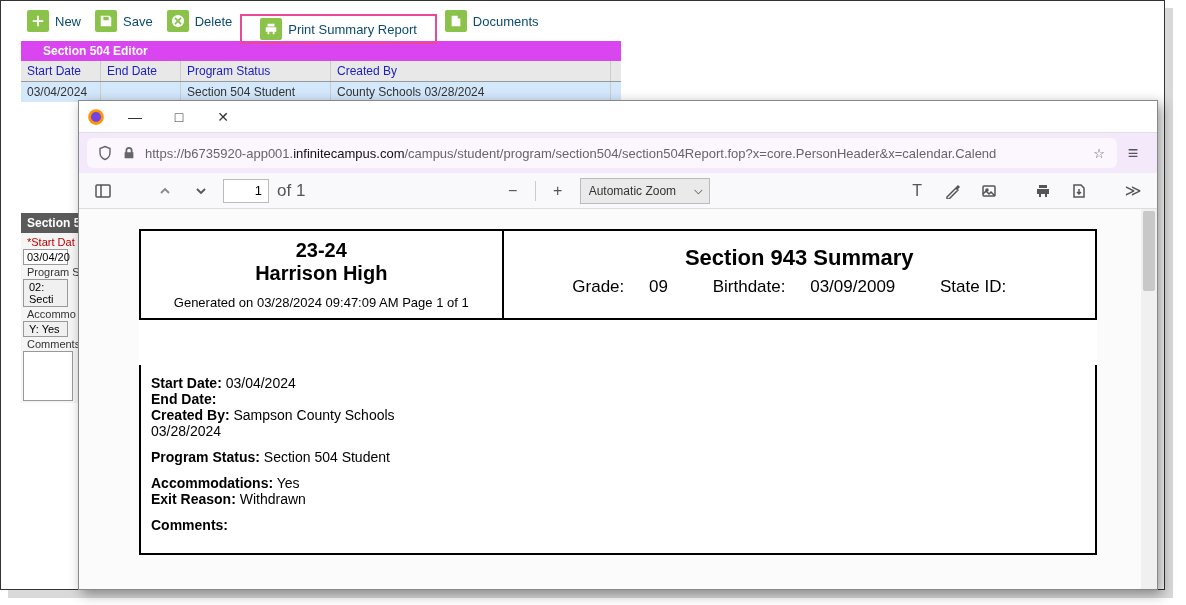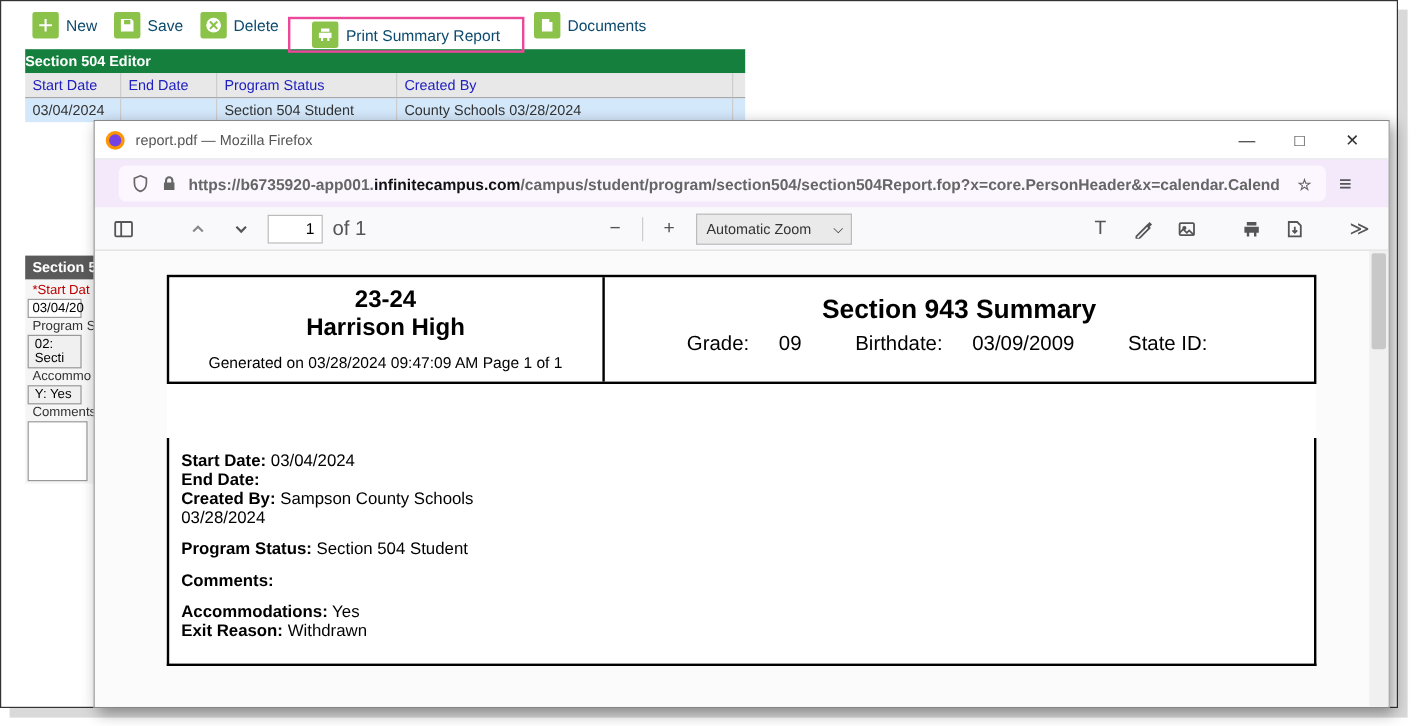--- a/index.html
+++ b/index.html
@@ -9,21 +9,21 @@
 .main-area { position: absolute; top: 0; left: 0; width: 1165px; height: 590px; background: #fff; border: 1px solid #333; }
 .shadow1 { position: absolute; top: 8px; left: 8px; width: 1165px; height: 590px; background: #000; opacity: 0.15; z-index: -1; }
 .toolbar { display: flex; align-items: center; padding: 8px 20px; gap: 2px; height: 40px; }
 .tb-btn { display: flex; align-items: center; gap: 6px; padding: 3px 6px; cursor: pointer; font-size: 13px; color: #0c4a6e; }
 .tb-btn.highlighted { border: 2px solid #ec4899; padding: 2px 18px; margin-top: 16px; }
 .icon-sq { width: 22px; height: 22px; background: #8bc34a; display: flex; align-items: center; justify-content: center; color: #fff; font-weight: bold; border-radius: 2px; font-size: 14px; }
 .icon-sq svg { width: 14px; height: 14px; fill: #fff; }
 
 
 .editor-wrap { margin: 0 20px; width: 600px; }
-.editor-title { background: #15803d; color: #fff; font-weight: bold; padding: 3px 0; font-size: 12px; }
+.editor-title { background: #d946ef; color: #fff; font-weight: bold; padding: 3px 22px; font-size: 12px; }
 .editor-head { display: flex; background: #e8e8e8; border-bottom: 1px solid #999; }
 .editor-head > div { color: #2020c0; padding: 3px 6px; font-size: 12px; border-right: 1px solid #ccc; }
 .col-sd { width: 80px; } .col-ed { width: 80px; } .col-ps { width: 150px; } .col-cb { width: 280px; }
 .editor-row { display: flex; background: #d4e8fb; }
 .editor-row > div { padding: 3px 6px; font-size: 12px; color: #333; border-right: 1px solid #ccc; }
 .editor-space { height: 110px; background: #fff; }
 
 
 .detail-form { position: absolute; top: 212px; left: 20px; width: 600px; }
 .detail-title { background: #5a5a5a; color: #fff; font-weight: bold; padding: 3px 6px; font-size: 12px; }
@@ -34,21 +34,21 @@
 .form-btn { border: 1px solid #999; background: #f0f0f0; padding: 1px 5px; font-size: 11px; width: 45px; display: inline-block; }
 .form-textarea { border: 1px solid #999; background: #fff; width: 50px; height: 50px; }
 
 
 .popup { position: absolute; top: 100px; left: 78px; width: 1080px; height: 490px; background: #fff; border: 1px solid #888; box-shadow: 4px 4px 12px rgba(0,0,0,0.4); }
 .win-titlebar { height: 32px; display: flex; align-items: center; padding: 0 8px; background: #fff; border-bottom: 1px solid #e0e0e0; }
 .ff-icon { width: 18px; height: 18px; margin-right: 8px; }
 .win-title { flex: 1; font-size: 12px; color: #555; }
 .win-ctrl { width: 44px; height: 28px; display: flex; align-items: center; justify-content: center; font-size: 14px; color: #333; }
 
-.urlbar-row { height: 40px; background: #f3e9fb; display: flex; align-items: center; padding: 0 20px; gap: 0; font-weight: bold; }
+.urlbar-row { height: 40px; background: #f3e9fb; display: flex; align-items: center; padding: 0 8px; gap: 0; }
 .urlbar { flex: 1; height: 30px; background: #fcf6fe; border-radius: 6px; display: flex; align-items: center; padding: 0 10px; gap: 8px; font-size: 13px; color: #666; overflow: hidden; white-space: nowrap; }
 .urlbar .domain { color: #111; }
 .url-icon { width: 16px; height: 16px; display: flex; align-items: center; justify-content: center; color: #666; }
 .ham { width: 32px; height: 32px; display: flex; align-items: center; justify-content: center; font-size: 18px; color: #555; }
 
 .pdf-toolbar { height: 36px; background: #f9f9fb; border-bottom: 1px solid #ddd; display: flex; align-items: center; padding: 0 10px; gap: 8px; }
 .pdf-tool { width: 28px; height: 28px; display: flex; align-items: center; justify-content: center; color: #555; font-size: 16px; border-radius: 3px; }
 .page-input { width: 46px; height: 24px; border: 1px solid #bbb; text-align: right; padding: 0 6px; font-size: 13px; }
 .pdf-label { font-size: 17px; color: #555; }
 .zoom-select { height: 26px; border: 1px solid #bbb; background: #eaeaea; padding: 0 20px 0 8px; font-size: 12px; color: #333; position: relative; display: flex; align-items: center; width: 130px; }
@@ -161,21 +161,20 @@
     </div>
   </div>
 </div>
 
 <div class="popup">
   <div class="win-titlebar">
     <svg class="ff-icon" viewBox="0 0 32 32">
         <circle cx="16" cy="16" r="14" fill="#ff9500"></circle>
         <circle cx="16" cy="16" r="9" fill="#7542e5"></circle>
       </svg>
-    <div class="win-title">report.pdf — Mozilla Firefox</div>
     <div class="win-ctrl">—</div>
     <div class="win-ctrl">□</div>
     <div class="win-ctrl">✕</div>
   </div>
 
   <div class="urlbar-row">
     <div class="urlbar">
       <span class="url-icon">
         <svg width="16" height="16" viewBox="0 0 16 16" fill="none" stroke="#666" stroke-width="1.4">
             <path d="M8 1.5l5 2v4c0 3.2-2.2 6-5 7-2.8-1-5-3.8-5-7V3.5l5-2z"></path>
@@ -268,26 +267,26 @@
       </div>
       <div class="report-body">
         <div class="rb-row r1">
           <div class="rb-cell"><span class="lbl">Start Date:</span> <span>03/04/2024</span></div>
           <div class="rb-cell"><span class="lbl">End Date:</span> <span></span></div>
           <div class="rb-cell"><span class="lbl">Created By:</span> <span>Sampson County Schools 03/28/2024</span></div>
         </div>
         <div class="rb-row r2">
           <div class="rb-cell"><span class="lbl">Program Status:</span> <span>Section 504 Student</span></div>
         </div>
-        <div class="rb-row">
-          <div class="rb-cell"><span class="lbl">Comments:</span> <span></span></div>
-        </div>
         <div class="rb-row r3">
           <div class="rb-cell"><span class="lbl">Accommodations:</span> <span>Yes</span></div>
           <div class="rb-cell"><span class="lbl">Exit Reason:</span> <span>Withdrawn</span></div>
         </div>
+        <div class="rb-row">
+          <div class="rb-cell"><span class="lbl">Comments:</span> <span></span></div>
+        </div>
       </div>
     </div>
     <div class="scrollbar-v">
       <div class="scrollbar-thumb"></div>
     </div>
   </div>
 </div>
 
 </body></html>

